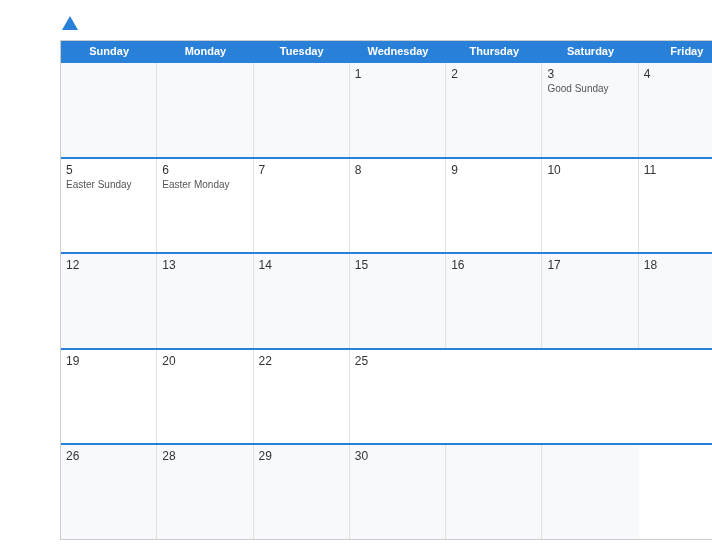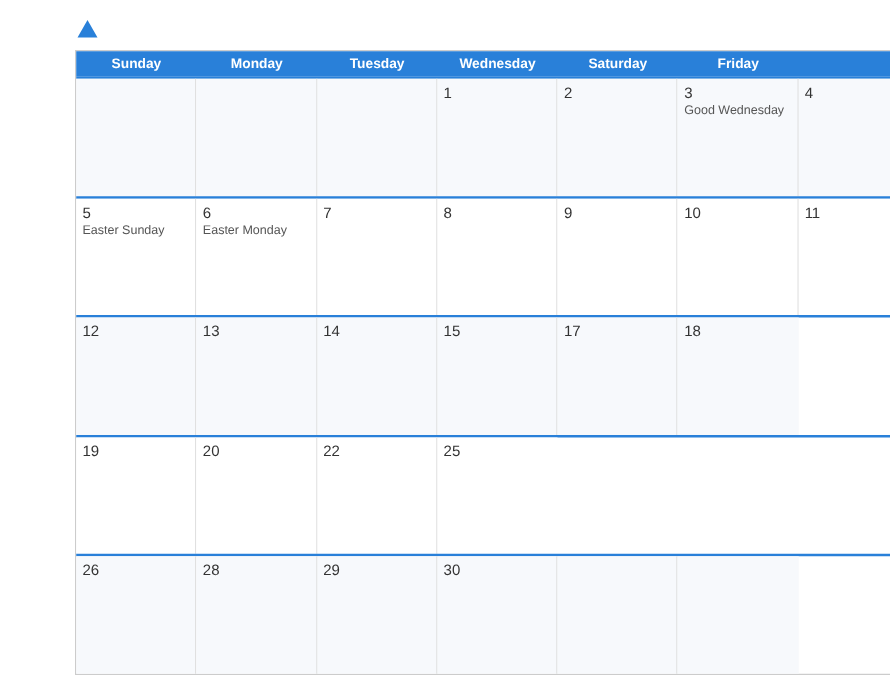--- a/index.html
+++ b/index.html
@@ -143,38 +143,39 @@
     <div class="region"></div>
   </div>
 
   <div class="calendar">
     <div class="days-header">
 
     <div class="day-header">Sunday</div>
         <div class="day-header">Monday</div>
         <div class="day-header">Tuesday</div>
         <div class="day-header">Wednesday</div>
+        <div class="day-header">Thursday</div>
         <div class="day-header">Saturday</div>
         <div class="day-header">Friday</div>
       </div>
     <div class="weeks">
 
     <div class="week-row">
           <div class="day-cell empty-cell"></div>
           <div class="day-cell empty-cell"></div>
           <div class="day-cell empty-cell"></div>
           <div class="day-cell">
             <span class="day-number">1</span>
           </div>
           <div class="day-cell">
             <span class="day-number">2</span>
           </div>
           <div class="day-cell">
             <span class="day-number">3</span>
-            <span class="day-event">Good Wednesday</span>
+            <span class="day-event">Good Sunday</span>
           </div>
           <div class="day-cell">
             <span class="day-number">4</span>
           </div>
         </div>
         <div class="week-row">
           <div class="day-cell">
             <span class="day-number">5</span>
             <span class="day-event">Easter Sunday</span>
           </div>
@@ -203,20 +204,23 @@
             <span class="day-number">12</span>
           </div>
           <div class="day-cell">
             <span class="day-number">13</span>
           </div>
           <div class="day-cell">
             <span class="day-number">14</span>
           </div>
           <div class="day-cell">
             <span class="day-number">15</span>
+          </div>
+          <div class="day-cell">
+            <span class="day-number">16</span>
           </div>
           <div class="day-cell">
             <span class="day-number">17</span>
           </div>
           <div class="day-cell">
             <span class="day-number">18</span>
           </div>
         </div>
         <div class="week-row">
           <div class="day-cell">

